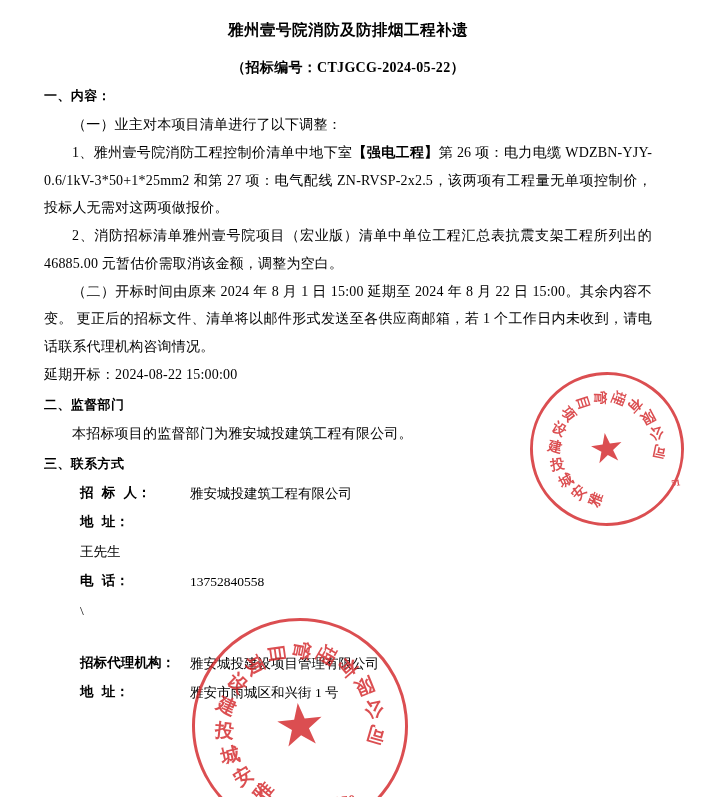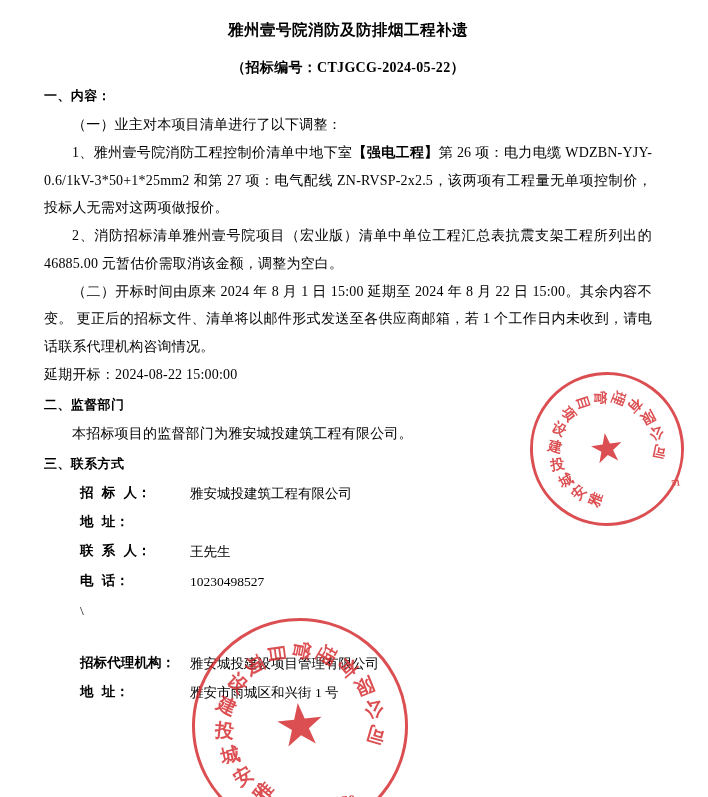--- a/index.html
+++ b/index.html
@@ -182,26 +182,25 @@
 
   <div class="contact-block">
     <div class="contact-row">
       <div class="contact-label">招  标  人：</div>
       <div class="contact-value">雅安城投建筑工程有限公司</div>
     </div>
     <div class="contact-row">
       <div class="contact-label">地        址：</div>
     </div>
     <div class="contact-row">
-      <div class="contact-label">联  系  人：</div>
       <div class="contact-value">王先生</div>
     </div>
     <div class="contact-row">
       <div class="contact-label">电        话：</div>
-      <div class="contact-value">10230498527</div>
+      <div class="contact-value">13752840558</div>
     </div>
     <div class="contact-row">
       <div class="contact-value">\</div>
     </div>
   </div>
 
   <div class="gap-row"></div>
 
   <div class="contact-block">
     <div class="contact-row">

